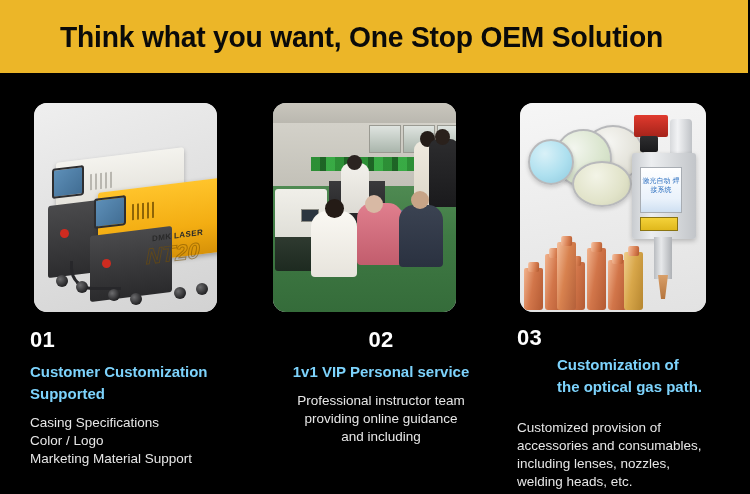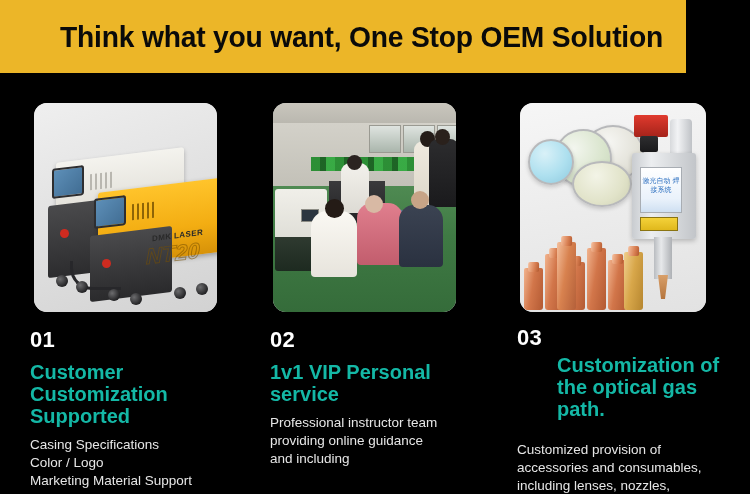--- a/index.html
+++ b/index.html
@@ -18,21 +18,21 @@
     width: 750px;
     height: 494px;
     background: #000000;
   }
 
   
   .banner {
     position: absolute;
     left: 0;
     top: 0;
-    width: 686px;
+    width: 748px;
     height: 73px;
     background: #ecb628;
     display: flex;
     align-items: center;
   }
   .banner-title {
     margin-left: 60px;
     font-size: 30px;
     font-weight: bold;
     color: #0a0a0a;
@@ -302,34 +302,34 @@
   }
   .ph3 .tip {
     position: absolute; left: 30px; top: 164px; width: 10px; height: 24px;
     background: linear-gradient(180deg,#d9a06a 0%,#b5743c 100%);
     clip-path: polygon(0 0,100% 0,70% 100%,30% 100%);
   }
 
   
   .txt { position: absolute; text-decoration: underline; }
   .col-1 .txt { left: 30px; top: 254px; width: 222px; }
-  .col-2 .txt { left: 20px; top: 254px; width: 222px; }
+  .col-2 .txt { left: 20px; top: 254px; width: 222px; text-align: center; }
   .col-3 .txt { left: 19px; top: 252px; width: 228px; }
 
   .num {
     font-size: 22px;
     font-weight: bold;
     color: #ffffff;
     line-height: 26px;
     letter-spacing: .3px;
   }
   .heading {
-    font-size: 20px;
+    font-size: 15px;
     font-weight: bold;
-    color: #14b8a6;
+    color: #7dd3fc;
     line-height: 22px;
     margin-top: 8px;
     white-space: pre-line;
   }
   .col-3 .heading { margin-top: 3px; margin-left: 40px; }
   .bodytxt {
     font-size: 13.5px;
     color: #e6e6e6;
     line-height: 18px;
     margin-top: 9px;

